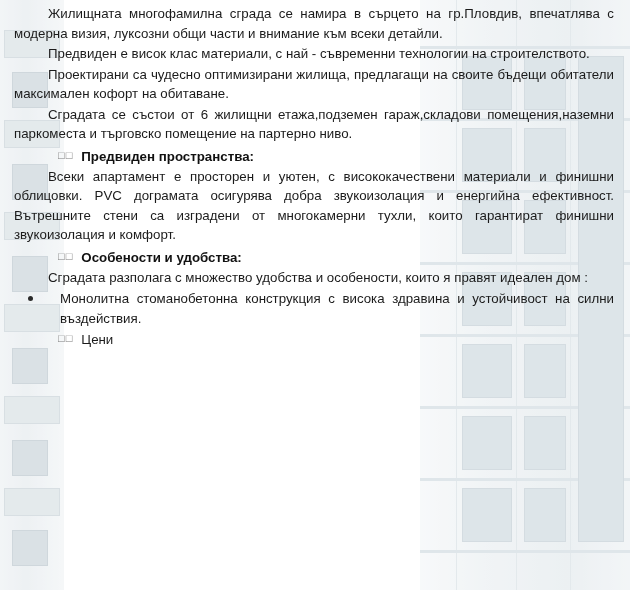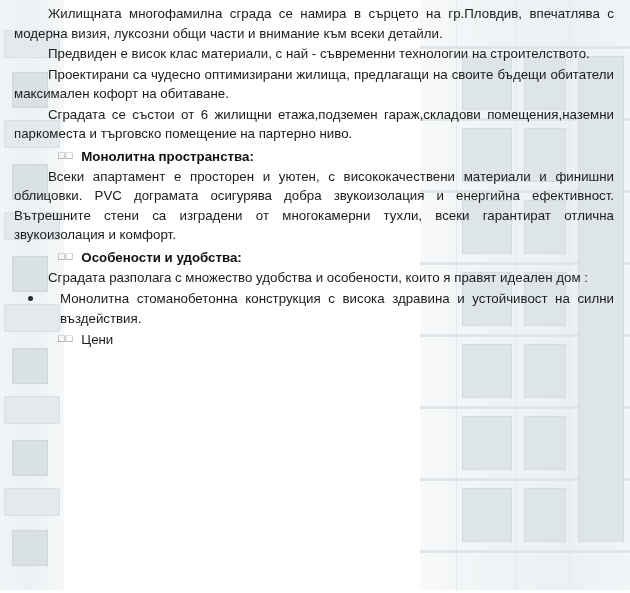--- a/index.html
+++ b/index.html
@@ -218,23 +218,23 @@
 </div>
 
 <div class="page">
 
   <p class="para">Жилищната многофамилна сграда се намира в сърцето на гр.Пловдив, впечатлява с модерна визия, луксозни общи части и внимание към всеки детайли.</p>
   <p class="para">Предвиден е висок клас материали, с най - съвременни технологии на строителството.</p>
   <p class="para">Проектирани са чудесно оптимизирани жилища, предлагащи на своите бъдещи обитатели максимален кофорт на обитаване.</p>
   <p class="para">Сградата се състои от 6 жилищни етажа,подземен гараж,складови помещения,наземни паркоместа и търговско помещение на партерно ниво.</p>
 
   <h3 class="heading">
-    <span class="boxes">□□</span><span class="htext">Монолитна пространства:</span>
+    <span class="boxes">□□</span><span class="htext">Предвиден пространства:</span>
   </h3>
-  <p class="para">Всеки апартамент е просторен и уютен, с висококачествени материали и финишни облицовки. PVC дограмата осигурява добра звукоизолация и енергийна ефективност. Вътрешните стени са изградени от многокамерни тухли, всеки гарантират отлична звукоизолация и комфорт.</p>
+  <p class="para">Всеки апартамент е просторен и уютен, с висококачествени материали и финишни облицовки. PVC дограмата осигурява добра звукоизолация и енергийна ефективност. Вътрешните стени са изградени от многокамерни тухли, които гарантират финишни звукоизолация и комфорт.</p>
 
   <h3 class="heading">
     <span class="boxes">□□</span><span class="htext">Особености и удобства:</span>
   </h3>
   <p class="para">Сградата разполага с множество удобства и особености, които я правят идеален дом :</p>
 
   <ul class="bullets">
     <li><span class="dot"></span><span>Монолитна стоманобетонна конструкция с висока здравина и устойчивост на силни въздействия.</span></li>
   </ul>
 

